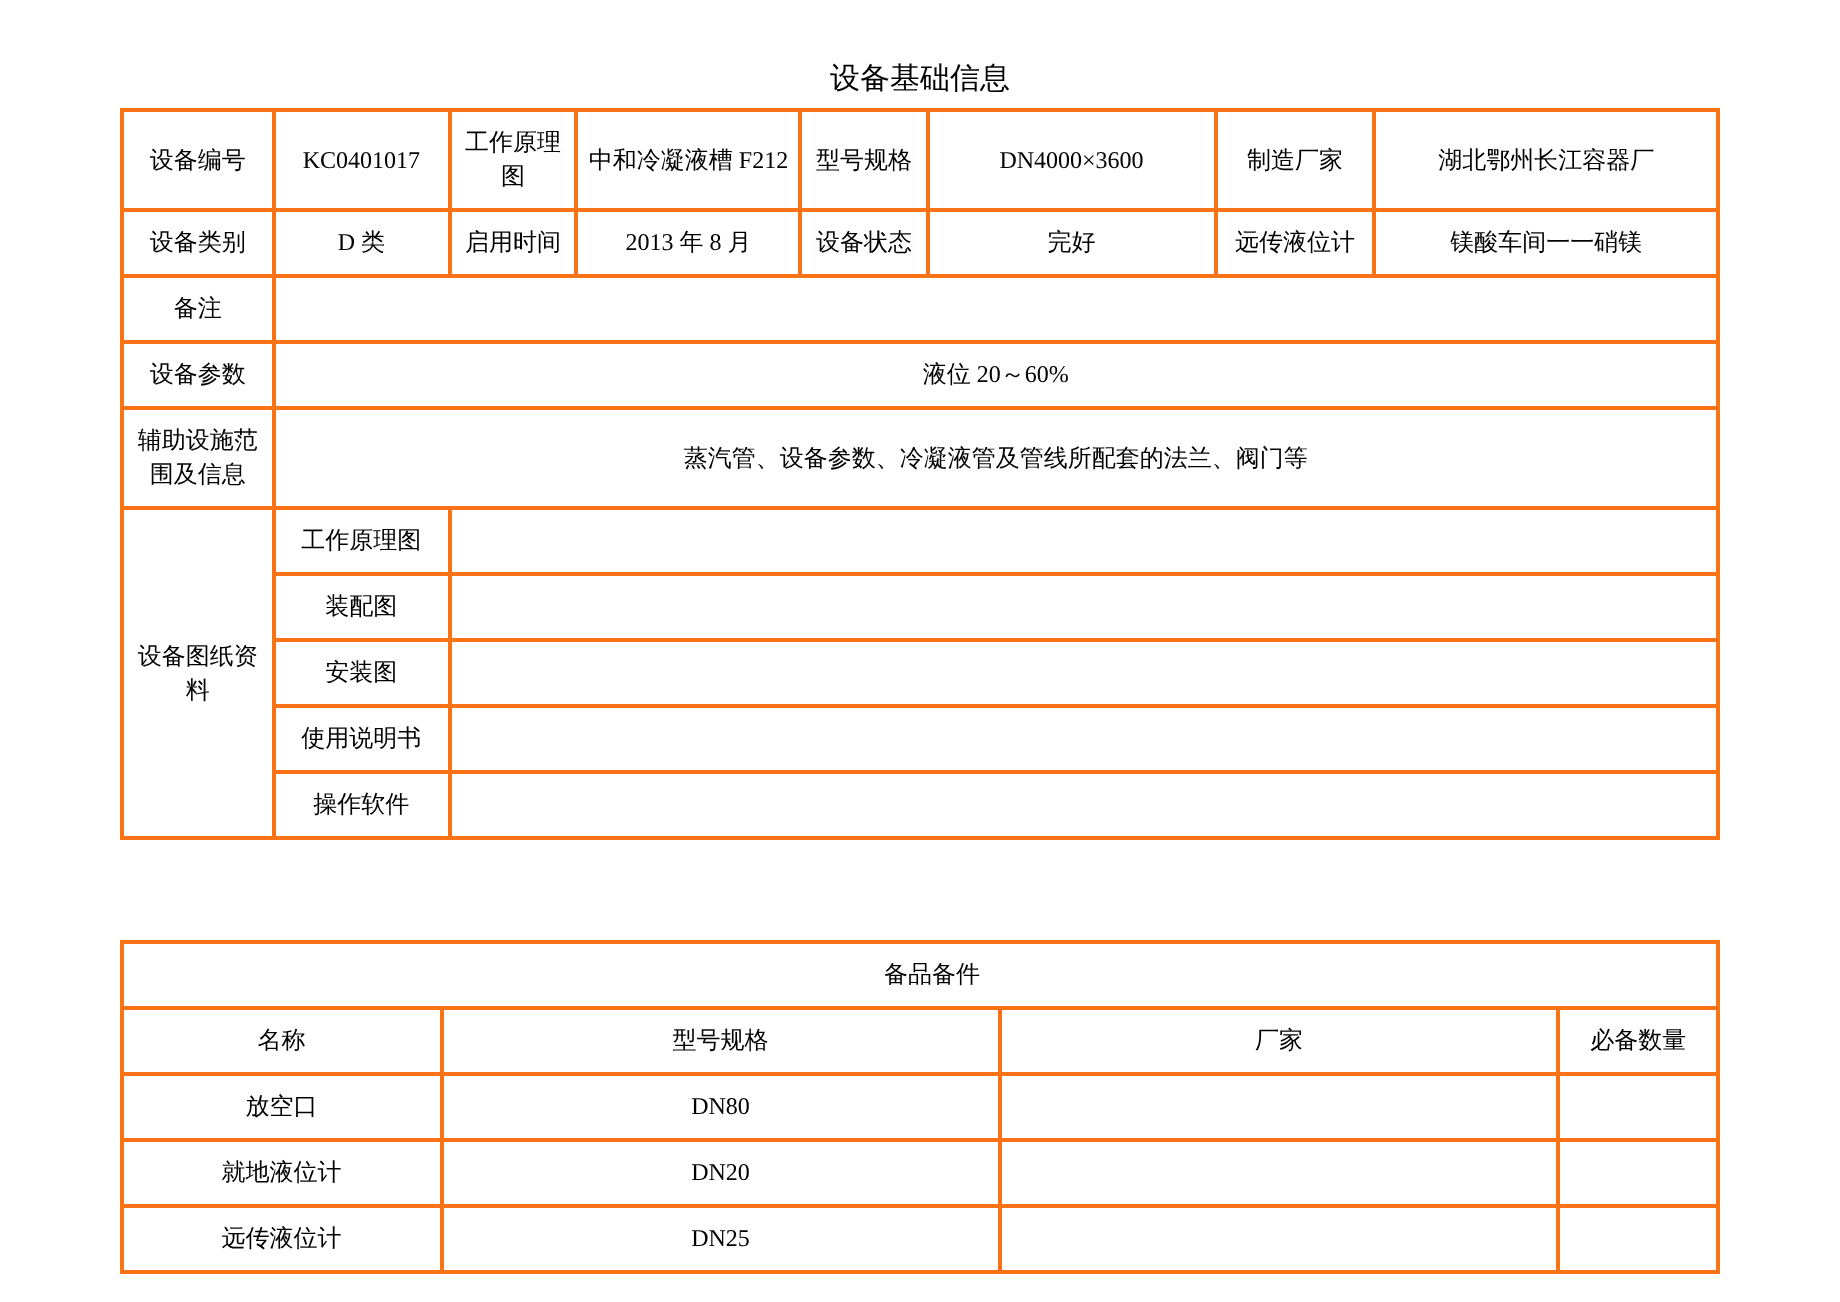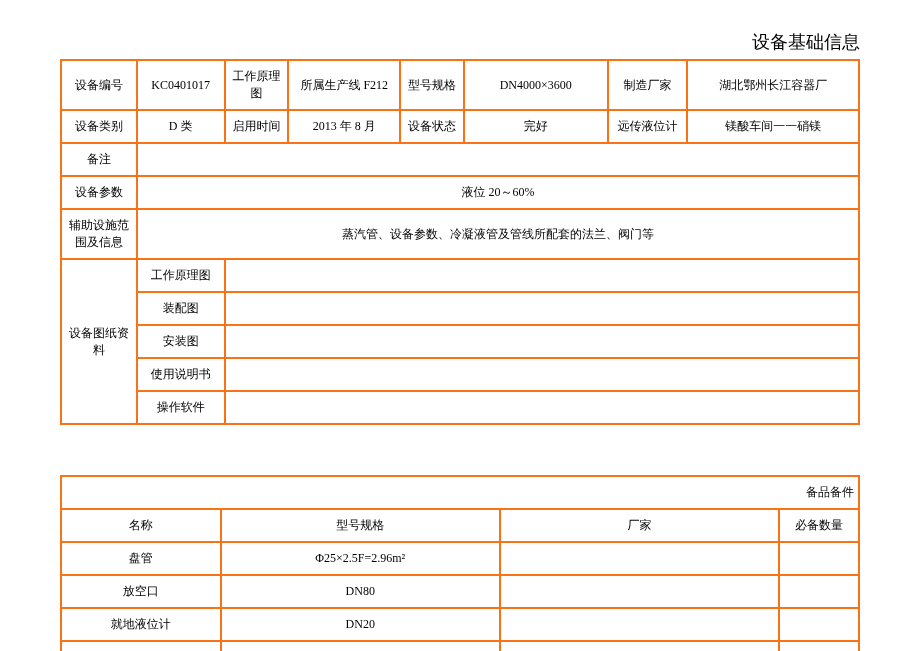--- a/index.html
+++ b/index.html
@@ -5,41 +5,41 @@
     * { box-sizing: border-box; }
     body {
       font-family: "SimSun", "宋体", serif;
       font-size: 12px;
       background: #fff;
       margin: 0;
       padding: 30px 60px;
       color: #000;
     }
     .title {
-      text-align: right;
-      font-size: 18px;
+      text-align: center;
+      font-size: 15px;
       margin-bottom: 5px;
     }
     table {
       width: 100%;
       border-collapse: collapse;
       table-layout: fixed;
     }
     td {
       border: 2px solid #f97316;
       padding: 7px 4px;
       text-align: center;
       vertical-align: middle;
       word-wrap: break-word;
     }
     .table2-container {
       margin-top: 50px;
     }
     .spare-title td {
-      text-align: right;
+      text-align: center;
       padding-left: 16px;
     }
   </style>
 </head>
 <body>
 
 <div class="title">设备基础信息</div>
 
 <table>
   <colgroup>
@@ -50,21 +50,21 @@
     <col style="width:8%">
       <col style="width:18%">
     <col style="width:10%">
       <col style="width:21.5%">
   </colgroup>
   <tbody>
       <tr>
     <td>设备编号</td>
     <td>KC0401017</td>
     <td>工作原理图</td>
-    <td>所属生产线 F212</td>
+    <td>中和冷凝液槽 F212</td>
     <td>型号规格</td>
     <td>DN4000×3600</td>
     <td>制造厂家</td>
     <td>湖北鄂州长江容器厂</td>
   </tr>
   <tr>
     <td>设备类别</td>
     <td>D 类</td>
     <td>启用时间</td>
     <td>2013 年 8 月</td>
@@ -121,26 +121,20 @@
         <tr class="spare-title">
       <td colspan="4">备品备件</td>
     </tr>
     <tr>
       <td>名称</td>
       <td>型号规格</td>
       <td>厂家</td>
       <td>必备数量</td>
     </tr>
     <tr>
-      <td>盘管</td>
-      <td>Φ25×2.5F=2.96m²</td>
-      <td></td>
-      <td></td>
-    </tr>
-    <tr>
       <td>放空口</td>
       <td>DN80</td>
       <td></td>
       <td></td>
     </tr>
     <tr>
       <td>就地液位计</td>
       <td>DN20</td>
       <td></td>
       <td></td>

